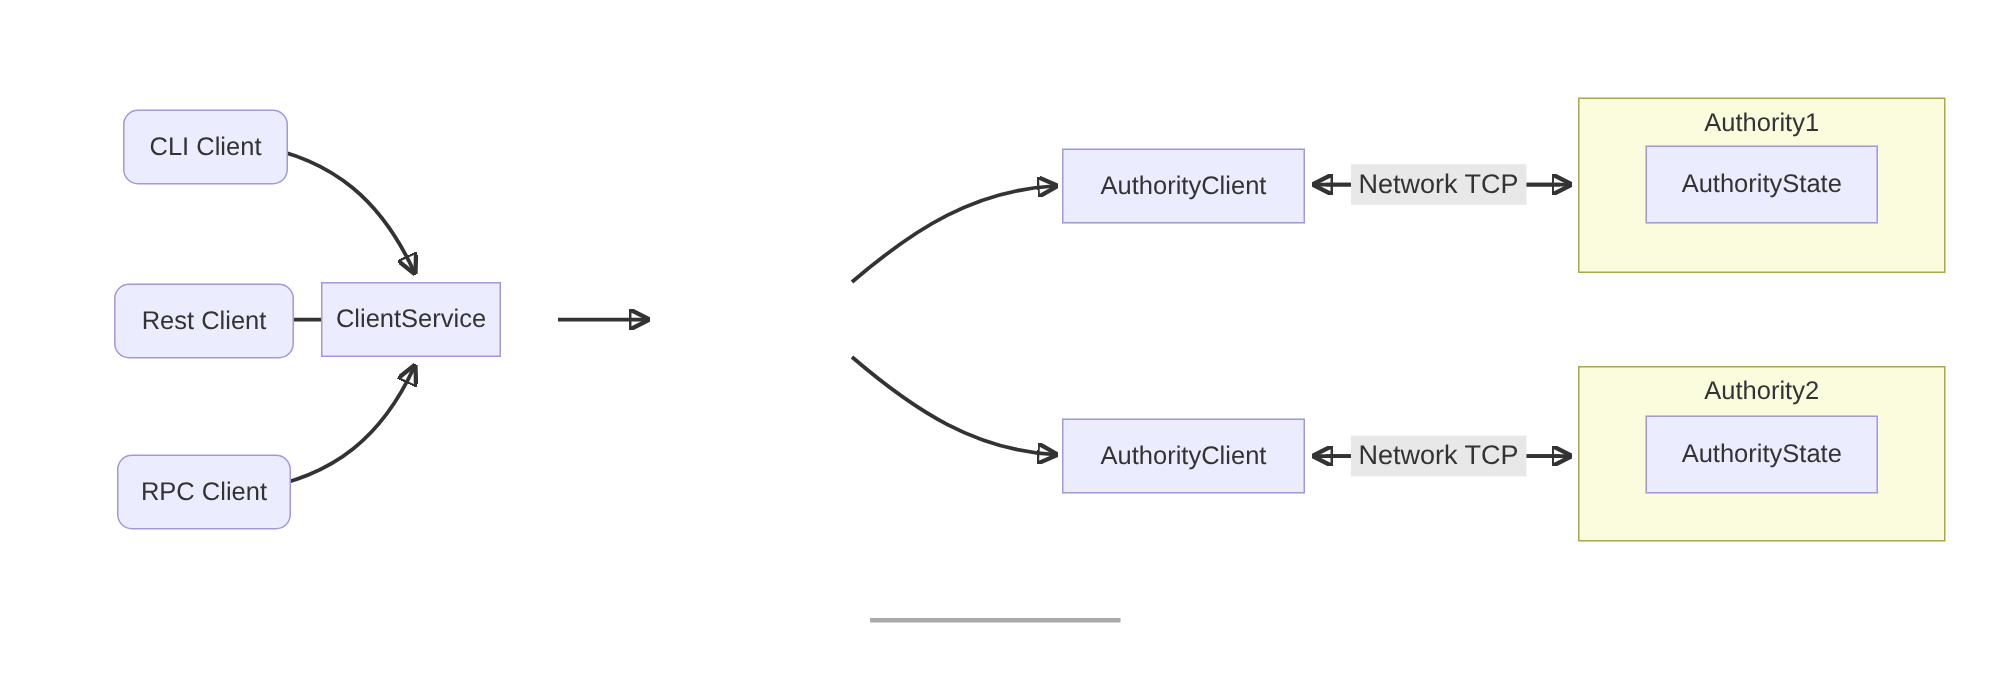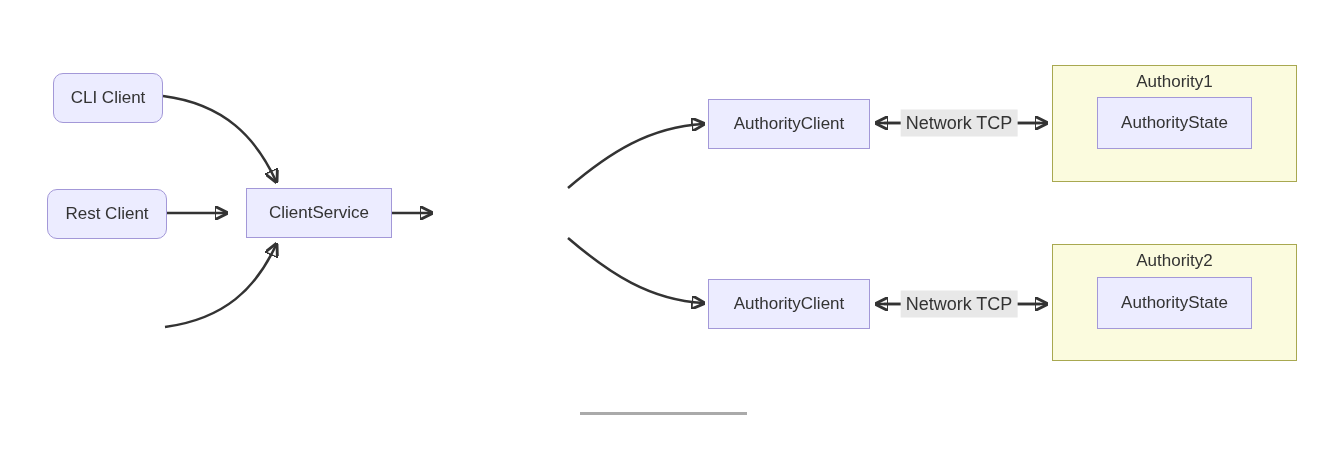--- a/index.html
+++ b/index.html
@@ -27,21 +27,21 @@
     display: flex;
     align-items: center;
     justify-content: center;
     background: #ECECFF;
     border: 1.5px solid #a398d8;
     font-size: 17px;
     color: #333333;
     box-sizing: border-box;
     white-space: nowrap;
   }
-  .node.rounded { border-radius: 10px; }
+  .node.rounded { border-radius: 10px; margin-left: 29px; }
   .cluster {
     position: absolute;
     background: #fbfbde;
     border: 1.2px solid #a8a850;
     box-sizing: border-box;
   }
   .cluster-title {
     position: absolute;
     top: 6px;
     left: 0;
@@ -94,22 +94,23 @@
   <div class="cluster" style="left:1052px; top:65px; width:245px; height:117px;">
     <div class="cluster-title">Authority1</div>
   </div>
 
   <div class="cluster" style="left:1052px; top:244px; width:245px; height:117px;">
     <div class="cluster-title">Authority2</div>
   </div>
 
   <div class="node rounded" style="left:53px; top:73px; width:110px; height:50px;">CLI Client</div>
   <div class="node rounded" style="left:47px; top:189px; width:120px; height:50px;">Rest Client</div>
+  <div class="node rounded" style="left:49px; top:303px; width:116px; height:50px;">RPC Client</div>
 
-  <div class="node" style="left:246px; top:188px; width:146px; height:50px;">ClientService</div>
+  <div class="node" style="left:214px; top:188px; width:120px; height:50px;">ClientService</div>
 
   <div class="node" style="left:708px; top:99px; width:162px; height:50px;">AuthorityClient</div>
   <div class="node" style="left:708px; top:279px; width:162px; height:50px;">AuthorityClient</div>
 
   <div class="node" style="left:1097px; top:97px; width:155px; height:52px;">AuthorityState</div>
   <div class="node" style="left:1097px; top:277px; width:155px; height:52px;">AuthorityState</div>
 
   <div class="edge-label" style="left:959px; top:123px;">Network TCP</div>
   <div class="edge-label" style="left:959px; top:304px;">Network TCP</div>
 

